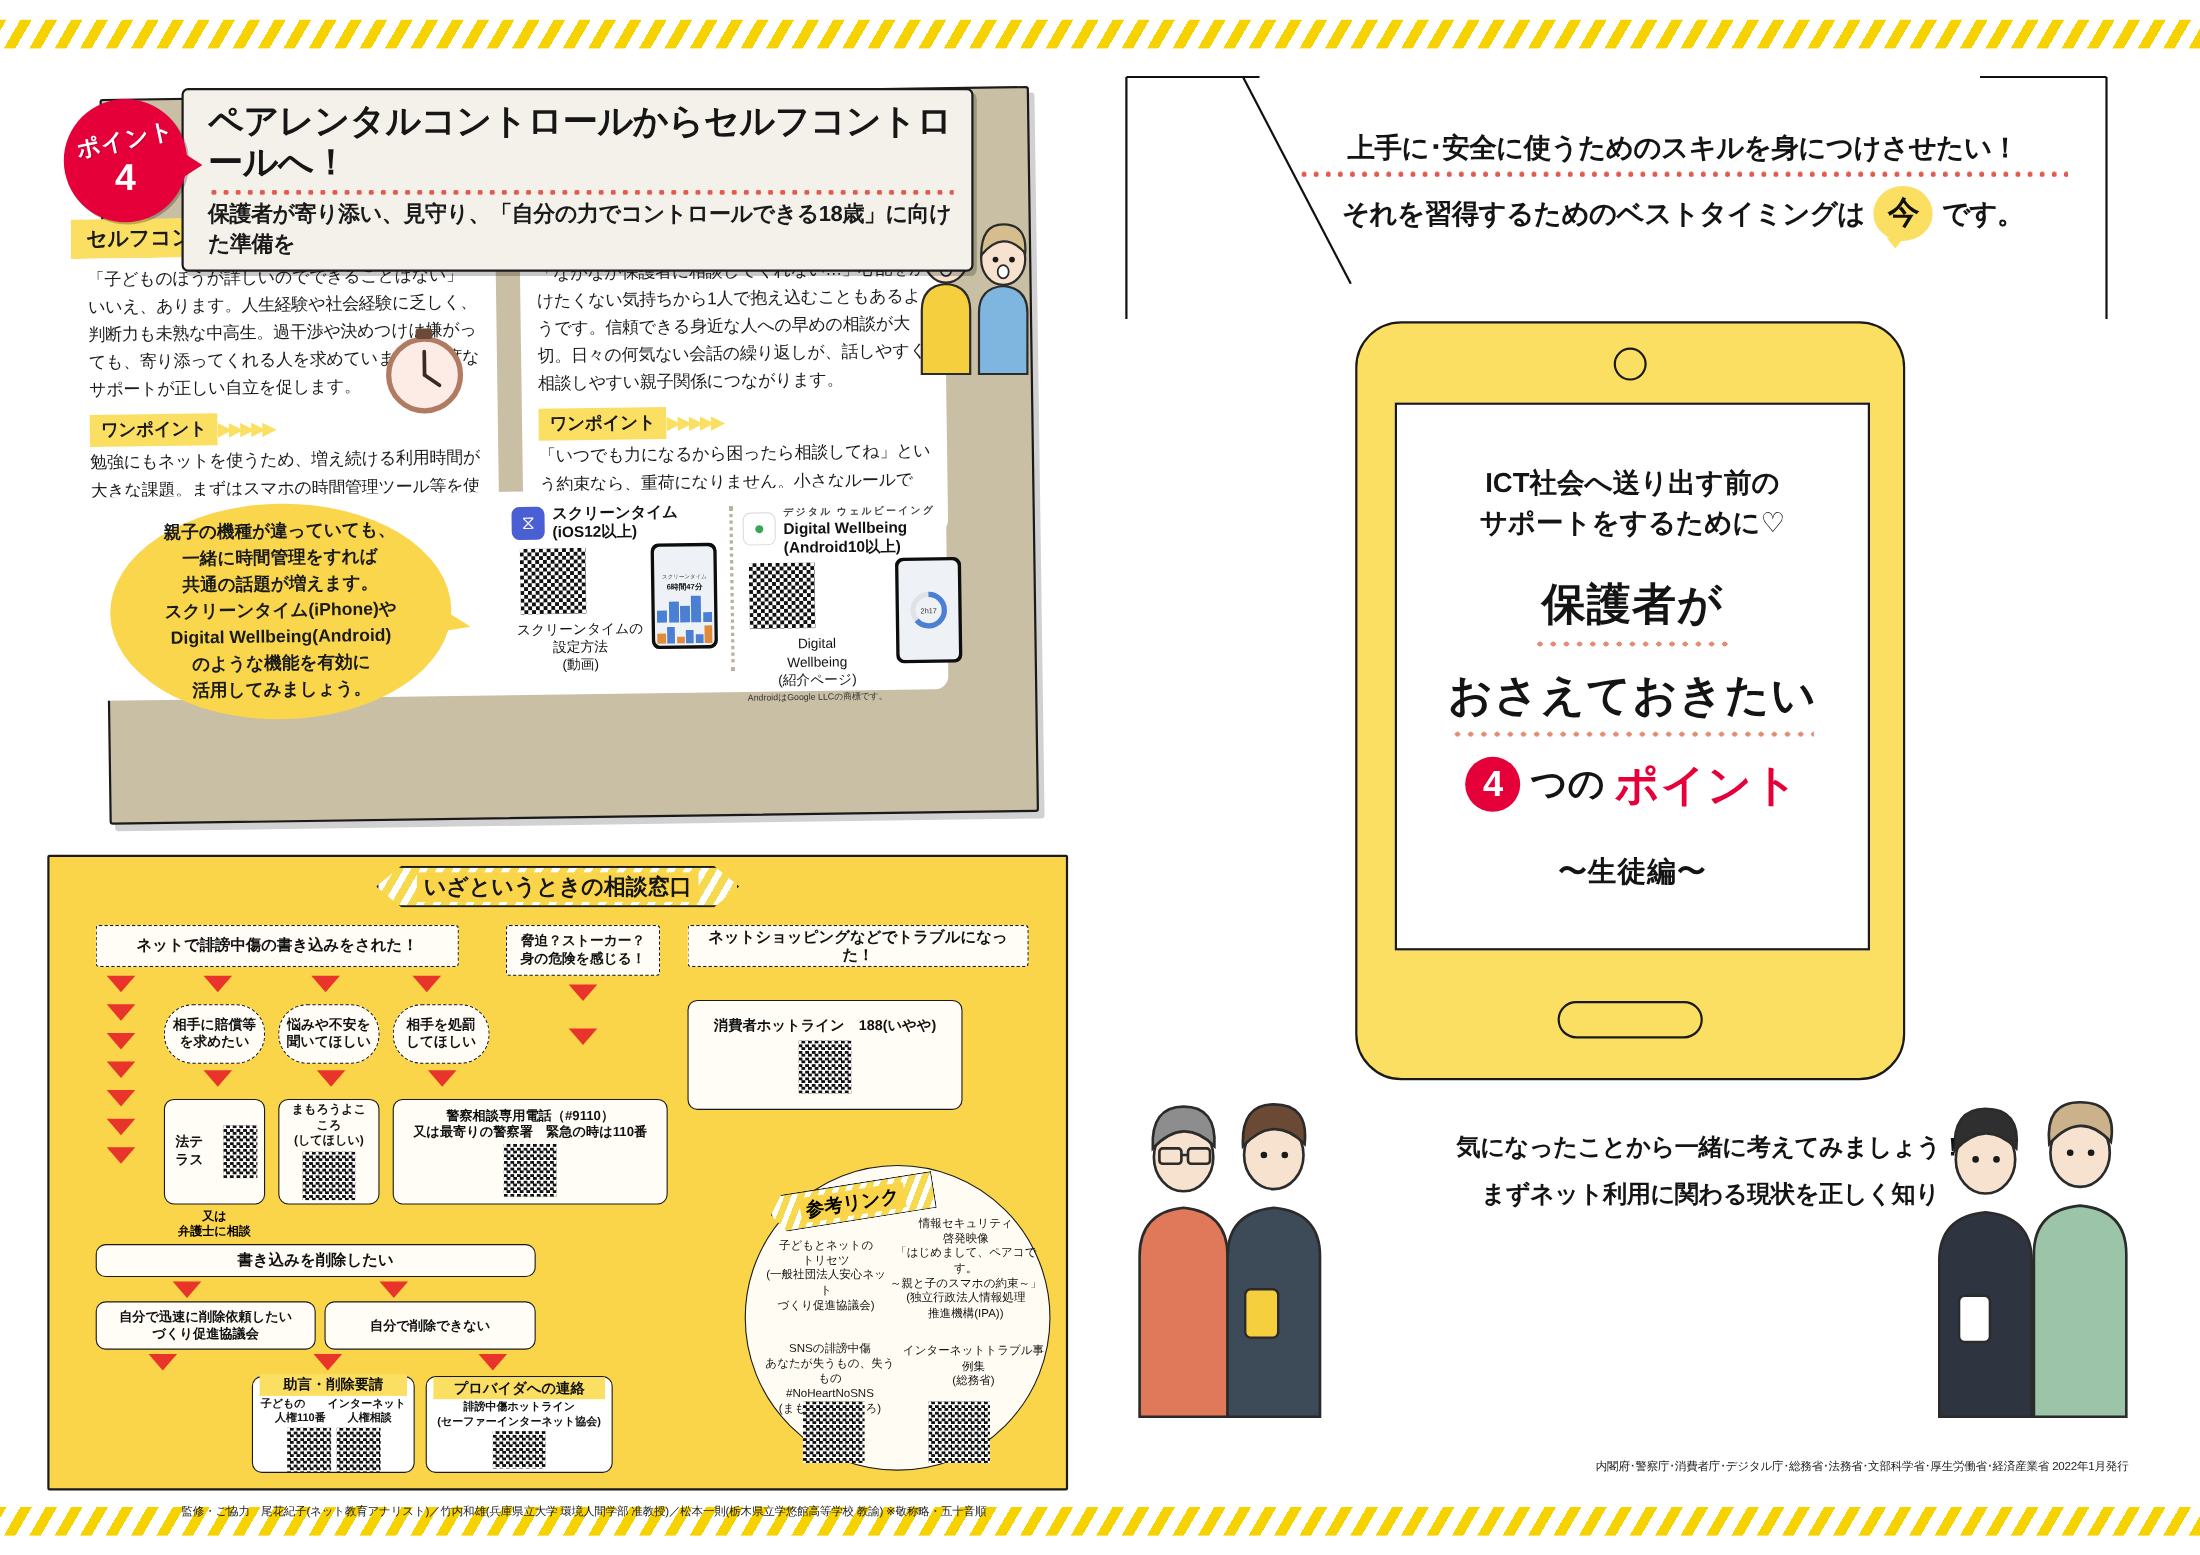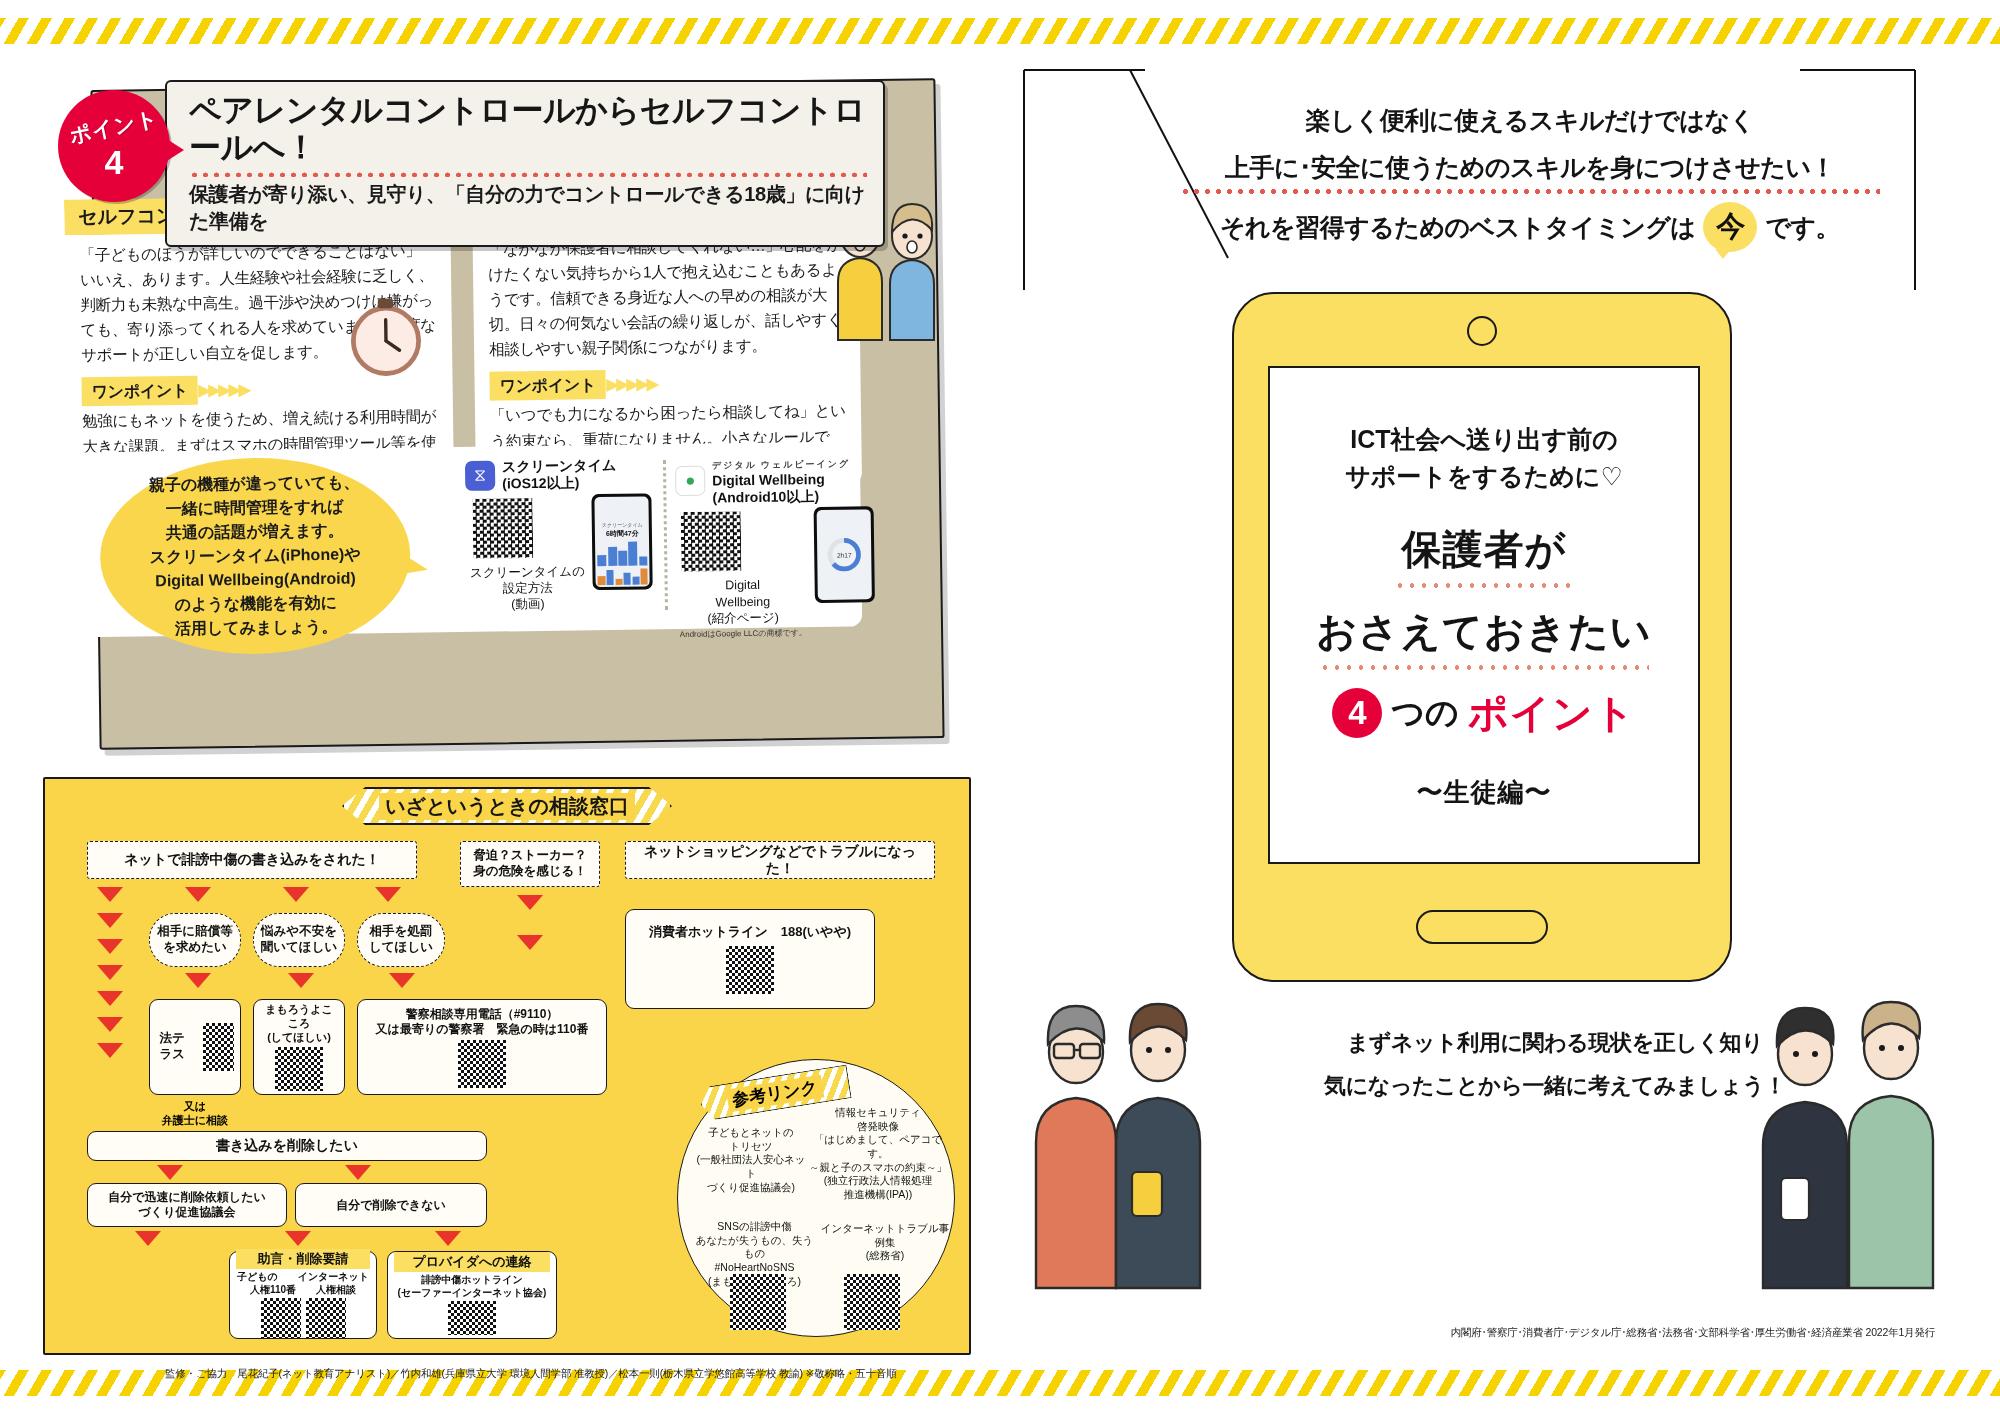--- a/index.html
+++ b/index.html
@@ -512,21 +512,20 @@
   <svg style="position:absolute;left:0;top:0;width:955px;height:240px;">
     <polyline points="14,8 14,228" fill="none" stroke="#111" stroke-width="2"></polyline>
     <polyline points="14,8 135,8" fill="none" stroke="#111" stroke-width="2"></polyline>
     <polyline points="120,8 218,196" fill="none" stroke="#111" stroke-width="2"></polyline>
     <polyline points="905,8 905,228" fill="none" stroke="#111" stroke-width="2"></polyline>
     <polyline points="790,8 905,8" fill="none" stroke="#111" stroke-width="2"></polyline>
   </svg>
 
   <div class="lead-wrap">
     <div class="lead-text">
-      <div class="lead-1">楽しく便利に使えるスキルだけではなく</div>
       <div class="lead-2">上手に･安全に使うためのスキルを身につけさせたい！</div>
       <div class="lead-dots"></div>
       <div class="lead-3">
         <span>それを習得するためのベストタイミングは</span>
         <span class="ima-bubble">今</span>
         <span>です。</span>
       </div>
     </div>
   </div>
 
@@ -574,18 +573,18 @@
     <path d="M18 296 L18 154 q0 -40 42 -44 q42 4 42 44 l0 142z" fill="#2e3440" stroke="#2b2b2b" stroke-width="2.4"></path>
     <rect x="36" y="186" width="28" height="42" rx="5" fill="#ffffff" stroke="#2b2b2b" stroke-width="2.2"></rect>
     <ellipse cx="146" cy="56" rx="27" ry="31" fill="#f6e2cf" stroke="#2b2b2b" stroke-width="2.4"></ellipse>
     <path d="M118 48 q28 -32 56 -2 q6 -36 -28 -36 q-32 0 -28 38z" fill="#cbb28a" stroke="#2b2b2b" stroke-width="2.4"></path>
     <circle cx="137" cy="56" r="3" fill="#1a1a1a"></circle>
       <circle cx="156" cy="56" r="3" fill="#1a1a1a"></circle>
     <path d="M104 296 L104 148 q0 -40 42 -44 q42 4 42 44 l0 148z" fill="#9cc4a8" stroke="#2b2b2b" stroke-width="2.4"></path>
   </svg>
 
   <div class="bottom-msg">
+    <div class="bm-line">気になったことから一緒に考えてみましょう！</div>
     <div class="bm-line">まずネット利用に関わる現状を正しく知り</div>
-    <div class="bm-line">気になったことから一緒に考えてみましょう！</div>
   </div>
 
   <div class="credits-right">内閣府･警察庁･消費者庁･デジタル庁･総務省･法務省･文部科学省･厚生労働省･経済産業省 2022年1月発行</div>
 </div>
 
 </body></html>

